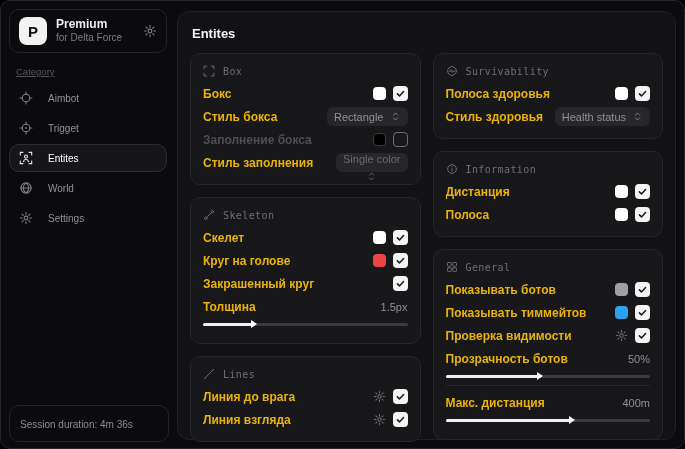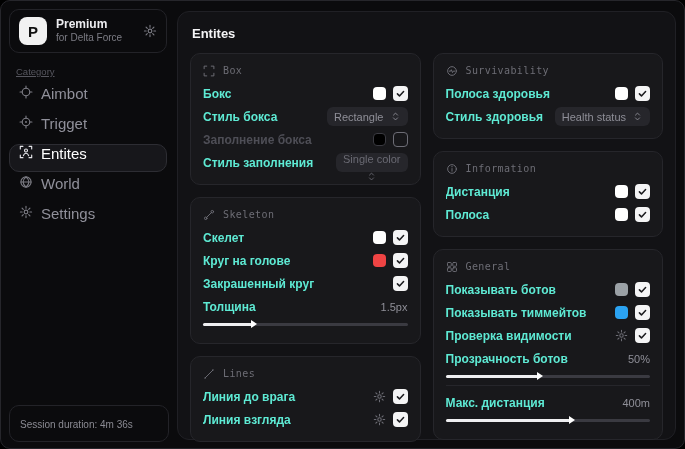--- a/index.html
+++ b/index.html
@@ -12,44 +12,44 @@
   .sidebar { position:absolute; left:0; top:0; width:174px; height:100%; padding:8px; }
   .brand { display:flex; align-items:center; gap:9px; border:1px solid #232328;
            border-radius:10px; padding:8px 9px; height:44px; }
   .logo { width:28px; height:28px; background:#f2f2f2; color:#111; border-radius:8px;
           display:flex; align-items:center; justify-content:center; font-weight:bold; font-size:15px; }
   .brand-text { line-height:1.25; }
   .brand-title { font-size:12px; font-weight:bold; color:#ededf0; }
   .brand-sub { font-size:10px; color:#7c7c84; }
   .brand-gear { margin-left:auto; color:#7c7c84; display:flex; cursor:pointer; }
   .cat-label { margin:13px 7px 7px; font-size:9.5px; color:#56565e;text-decoration:underline; }
-  .nav-item { display:flex; gap:8px; height:28px; padding:0 9px;
+  .nav-item { display:flex; align-items:center; gap:15px; height:28px; padding:0 9px;
               margin:0 0 2px; border:1px solid transparent; border-radius:10px;
-              color:#90909a; font-size:15px; cursor:pointer; }
+              color:#90909a; font-size:10px; cursor:pointer; }
   .nav-item .nv-icon { display:flex; color:#7c7c84; }
   .nav-item.active { color:#fff; background:#17171b; border-color:#2d2d33; }
   .nav-item.active .nv-icon { color:#e6e6ea; }
   .session { position:absolute; left:8px; right:6px; bottom:6px; border:1px solid #232328;
              border-radius:10px; padding:13px 10px 11px; font-size:10px; color:#8b8b93; }
 
   
   .main { position:absolute; left:176px; top:10px; right:8px; bottom:8px;
           background:#121215; border:1px solid #202025; border-radius:12px;
           padding:10px 12px; }
   .main-title { font-size:13px; font-weight:bold; color:#f4f4f6; margin:4px 0 12px 2px; }
   .cols { display:flex; gap:12px; }
   .col { flex:1; min-width:0; }
   .panel { background:#18181b; border:1px solid #26262b; border-radius:10px;
            padding:8px 12px 10px; margin-bottom:12px; }
-  .panel-header { display:flex; gap:8px; color:#6d6d75;
+  .panel-header { display:flex; align-items:center; gap:8px; color:#6d6d75;
                   font-family:"DejaVu Sans Mono",monospace; font-size:10px;
                   letter-spacing:.4px; margin:3px 0 5px; }
   .ph-icon { display:flex; }
   .row { display:flex; align-items:center; min-height:23px; }
-  .row-label { flex:1; font-size:12px; font-weight:600; color:#5eead4;
+  .row-label { flex:1; font-size:12px; font-weight:600; color:#eab308;
                white-space:nowrap; overflow:hidden; }
   .row-label.dim { color:#4e4e56; }
   .controls { display:flex; align-items:center; gap:7px; margin-left:8px; }
   .swatch { width:13px; height:13px; border-radius:4px; cursor:pointer; }
   .swatch.dark { border:1px solid #3a3a41; }
   .checkbox { width:15px; height:15px; border-radius:4px; display:flex; align-items:center;
               justify-content:center; cursor:pointer; }
   .checkbox.on { background:#f4f4f5; }
   .checkbox.off { border:1.5px solid #6d6d76; background:transparent; }
   .gear-btn { display:flex; color:#6d6d75; cursor:pointer; }

